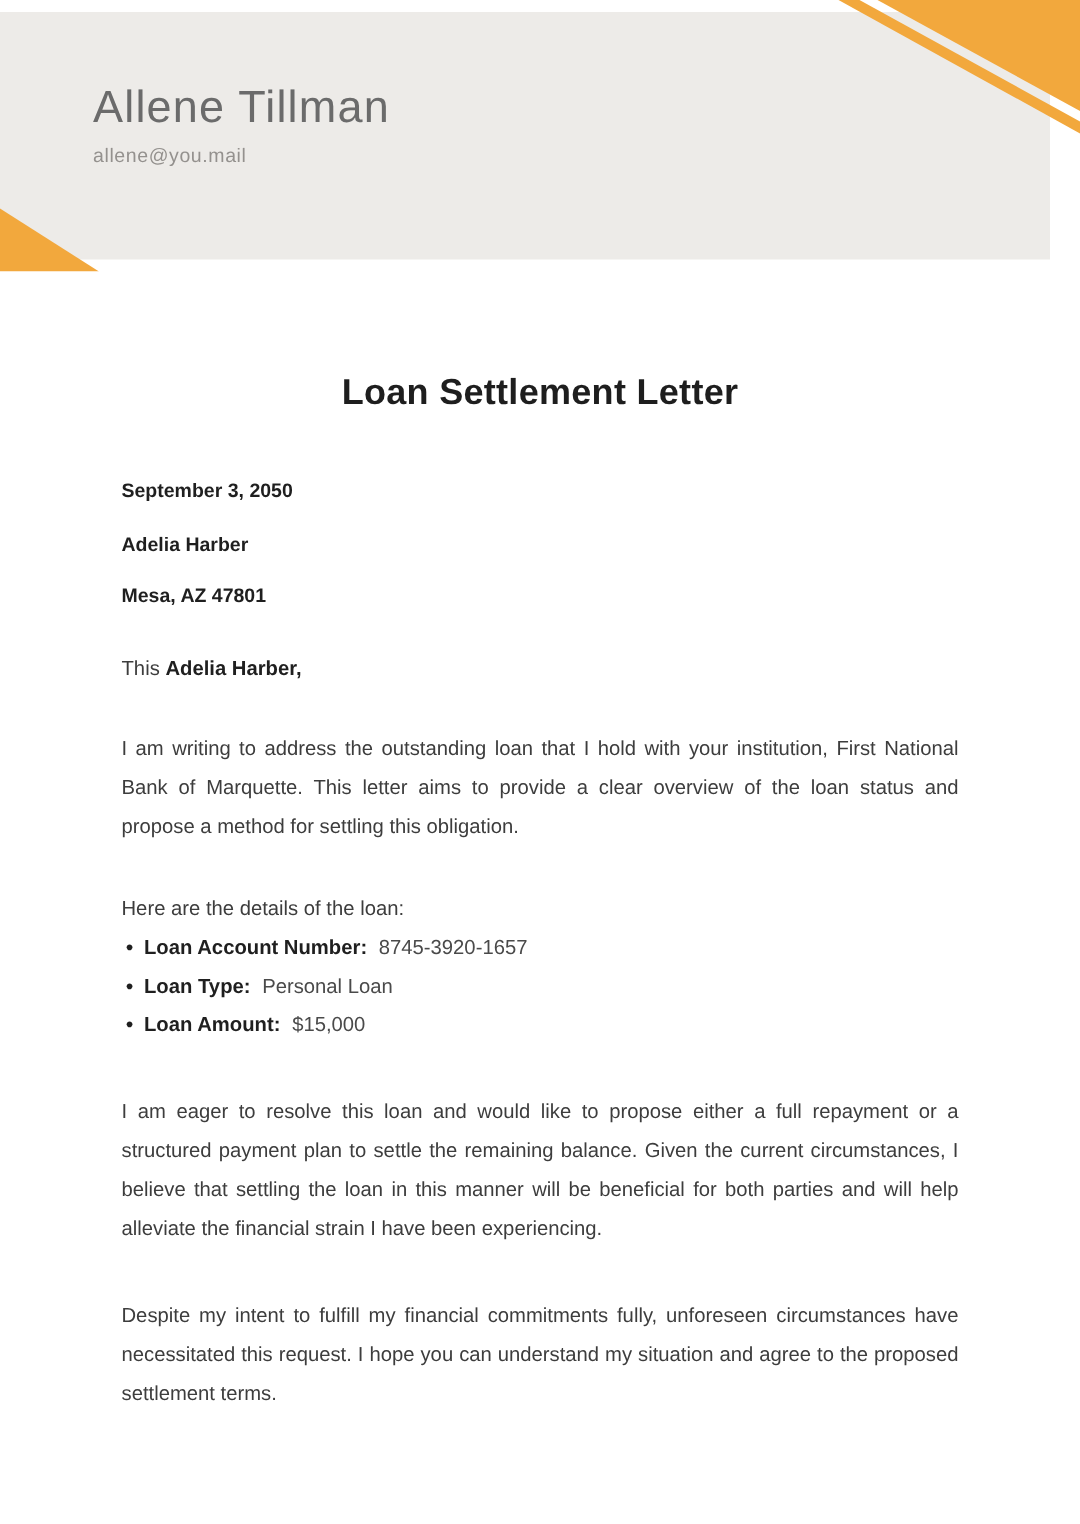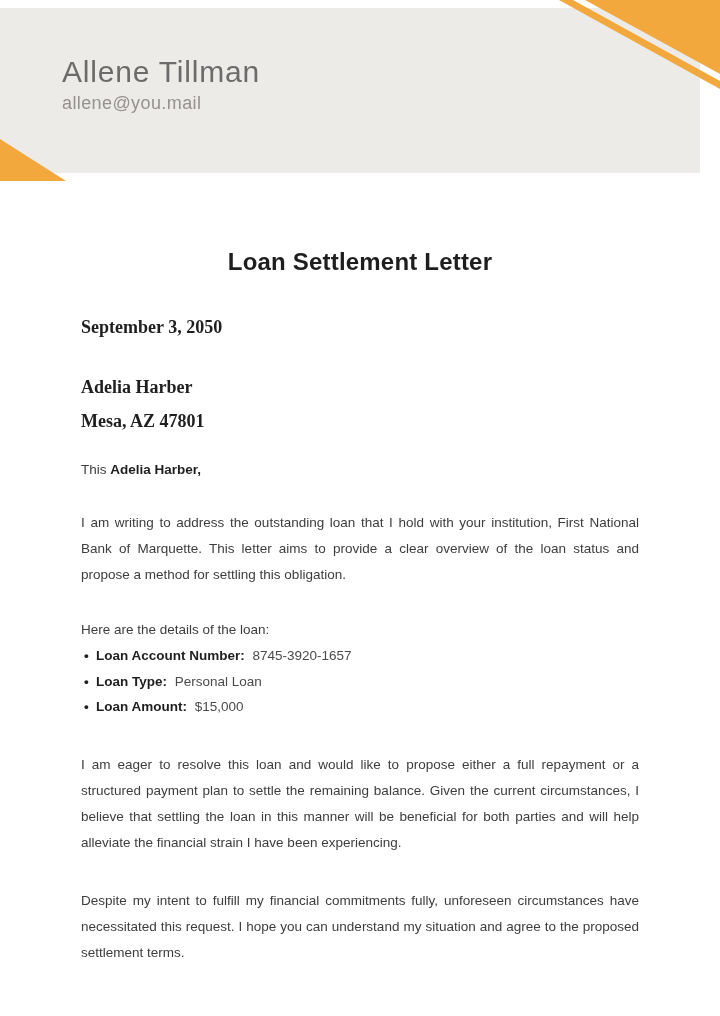--- a/index.html
+++ b/index.html
@@ -16,37 +16,37 @@
     position:absolute; left:0; top:8px;
     width:700px; height:165px;
     background:#edebe8;
   }
   .identity { position:absolute; left:62px; top:48px; }
   .identity .name {
     font-size:30px; font-weight:300; letter-spacing:0.8px;
     color:#6b6b6b; line-height:32px;
   }
   .identity .email {
-    margin-top:8px; font-size:18px; letter-spacing:0.4px;
+    margin-top:8px; font-size:13px; letter-spacing:0.4px;
     color:#94918e; line-height:15px;
   }
   .deco-tr { position:absolute; top:0; right:0; width:170px; height:100px; display:block; }
   .deco-bl { position:absolute; left:0; top:122px; width:66px; height:51px; display:block; }
 
   
   .content { position:absolute; left:0; top:173px; width:720px; padding:0 81px; }
   .doc-title {
     margin-top:74px; text-align:center;
     font-size:24px; font-weight:700; letter-spacing:0.2px;
     color:#1e1e1e; line-height:30px;
   }
-  .line  { font-size:18px; line-height:16px;font-family:Liberation Serif, serif; }
+  .line  { font-size:13px; line-height:16px; }
   .bold  { font-weight:700; color:#1f1f1f;margin-top:46px; }
   .date-line      { margin-top:42px; }
-  .recipient-name { margin-top:44px; }
+  .recipient-name { margin-top:20px; }
   .recipient-addr { margin-top:18px; }
   .salutation     { margin-top:33px; font-size:13.5px; line-height:16px; color:#3d3d3d; }
   .para {
     margin-top:32px; font-size:13.5px; line-height:26px;
     text-align:justify; color:#3d3d3d;
   }
   .details-heading { margin-top:29px; font-size:13.5px; line-height:26px; color:#3d3d3d; }
   .details-list { list-style:none; }
   .details-list li {
     position:relative; padding-left:15px;

